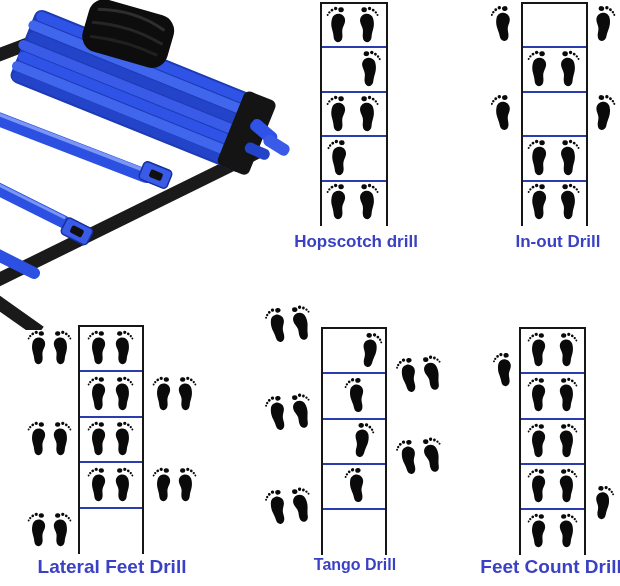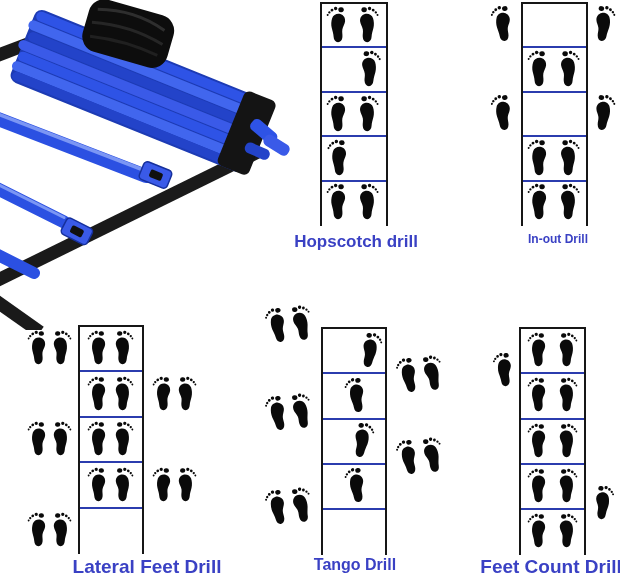--- a/index.html
+++ b/index.html
@@ -130,21 +130,21 @@
     </div>
 
   <div class="drill">
     <div class="ladder" style="left: 521px; top: 2px; width: 63px;">
         <div class="cell" style="height: 44.4px;"></div>
         <div class="cell" style="height: 44.4px;"></div>
         <div class="cell" style="height: 44.4px;"></div>
         <div class="cell" style="height: 44.4px;"></div>
         <div class="cell last" style="height: 44.4px;"></div>
       </div>
-    <div class="drill-label" style="left: 558px; top: 232px; font-size: 12px;">In-out Drill</div>
+    <div class="drill-label" style="left: 558px; top: 232px; font-size: 17px;">In-out Drill</div>
   <svg viewBox="0 0 24 40" class="foot" style="left: 492px; top: 5px; width: 22.2px; height: 37px; transform: rotate(-10deg);">
         <use href="#footprint"></use>
       </svg>
       <svg viewBox="0 0 24 40" class="foot" style="left: 592px; top: 5px; width: 22.2px; height: 37px; transform: rotate(10deg);">
         <use href="#footprint" transform="translate(24,0) scale(-1,1)"></use>
       </svg>
       <svg viewBox="0 0 24 40" class="foot" style="left: 528px; top: 50px; width: 22.2px; height: 37px; transform: rotate(-5deg);">
         <use href="#footprint"></use>
       </svg>
       <svg viewBox="0 0 24 40" class="foot" style="left: 557px; top: 50px; width: 22.2px; height: 37px; transform: rotate(5deg);">
@@ -171,21 +171,21 @@
     </div>
 
   <div class="drill">
     <div class="ladder" style="left: 78px; top: 325px; width: 62px;">
         <div class="cell" style="height: 45.4px;"></div>
         <div class="cell" style="height: 45.4px;"></div>
         <div class="cell" style="height: 45.4px;"></div>
         <div class="cell" style="height: 45.4px;"></div>
         <div class="cell last" style="height: 45.4px;"></div>
       </div>
-    <div class="drill-label" style="left: 112px; top: 556px; font-size: 19px; margin-left: 35px;">Lateral Feet Drill</div>
+    <div class="drill-label" style="left: 112px; top: 556px; font-size: 19px;">Lateral Feet Drill</div>
   <svg viewBox="0 0 24 40" class="foot" style="left: 28px; top: 330px; width: 21px; height: 35px; transform: rotate(-5deg);">
         <use href="#footprint"></use>
       </svg>
       <svg viewBox="0 0 24 40" class="foot" style="left: 50px; top: 330px; width: 21px; height: 35px; transform: rotate(5deg);">
         <use href="#footprint" transform="translate(24,0) scale(-1,1)"></use>
       </svg>
       <svg viewBox="0 0 24 40" class="foot" style="left: 88px; top: 330px; width: 21px; height: 35px; transform: rotate(-5deg);">
         <use href="#footprint"></use>
       </svg>
       <svg viewBox="0 0 24 40" class="foot" style="left: 112px; top: 330px; width: 21px; height: 35px; transform: rotate(5deg);">

